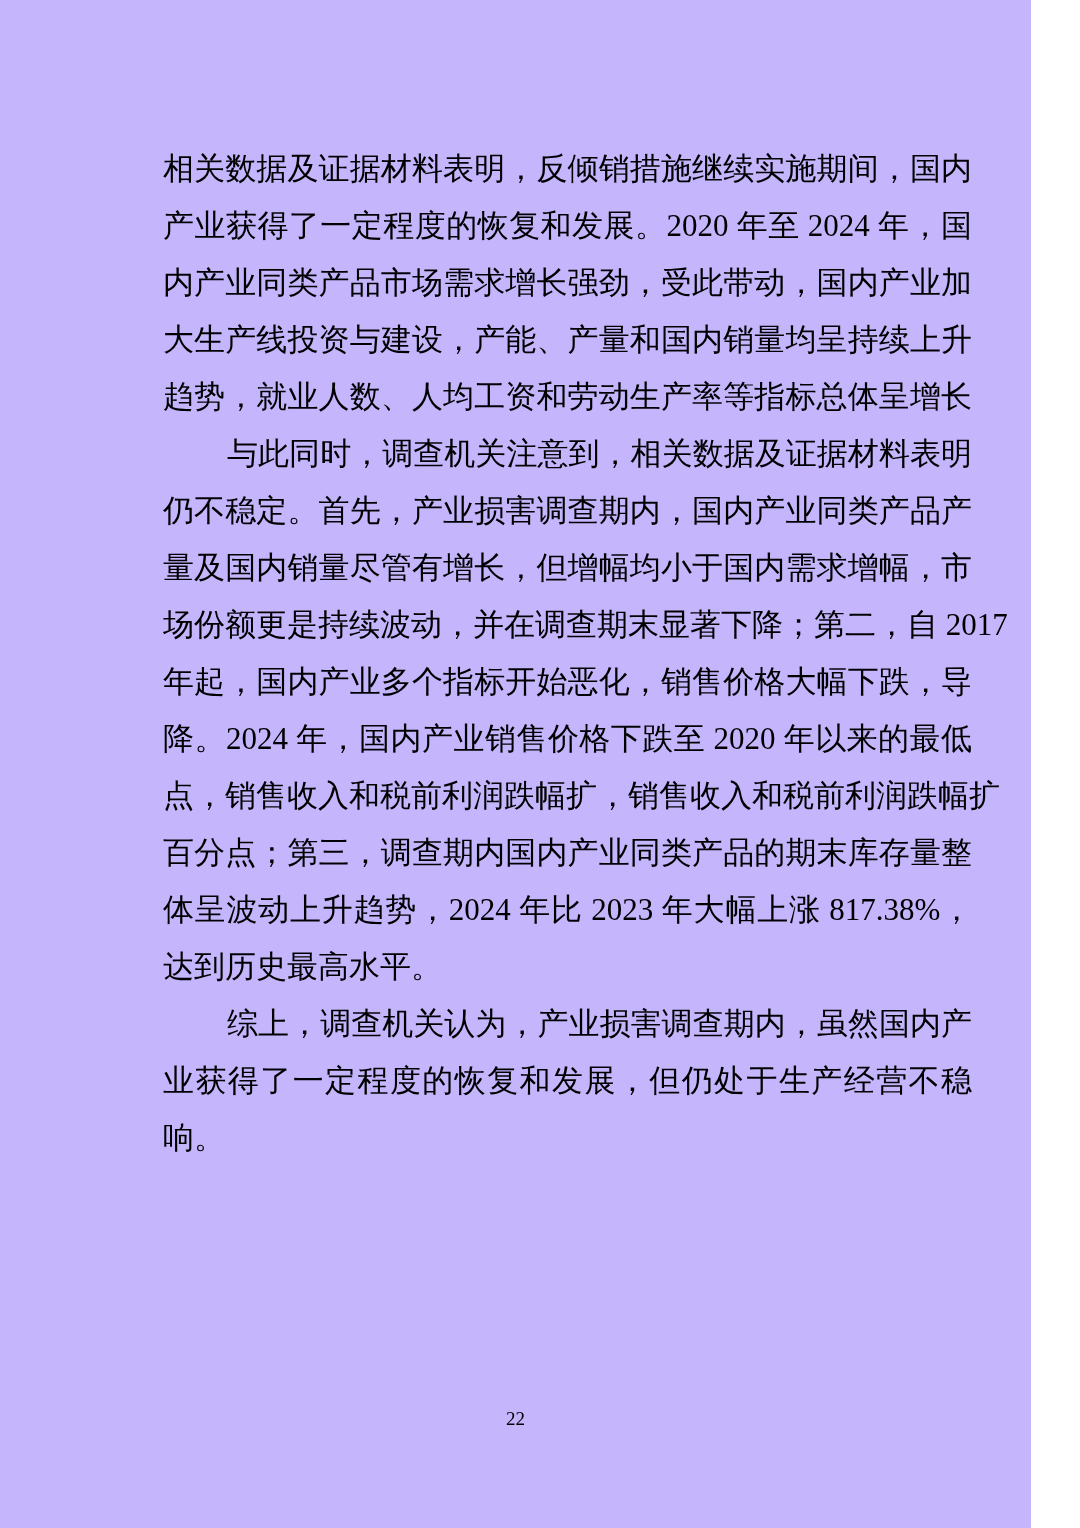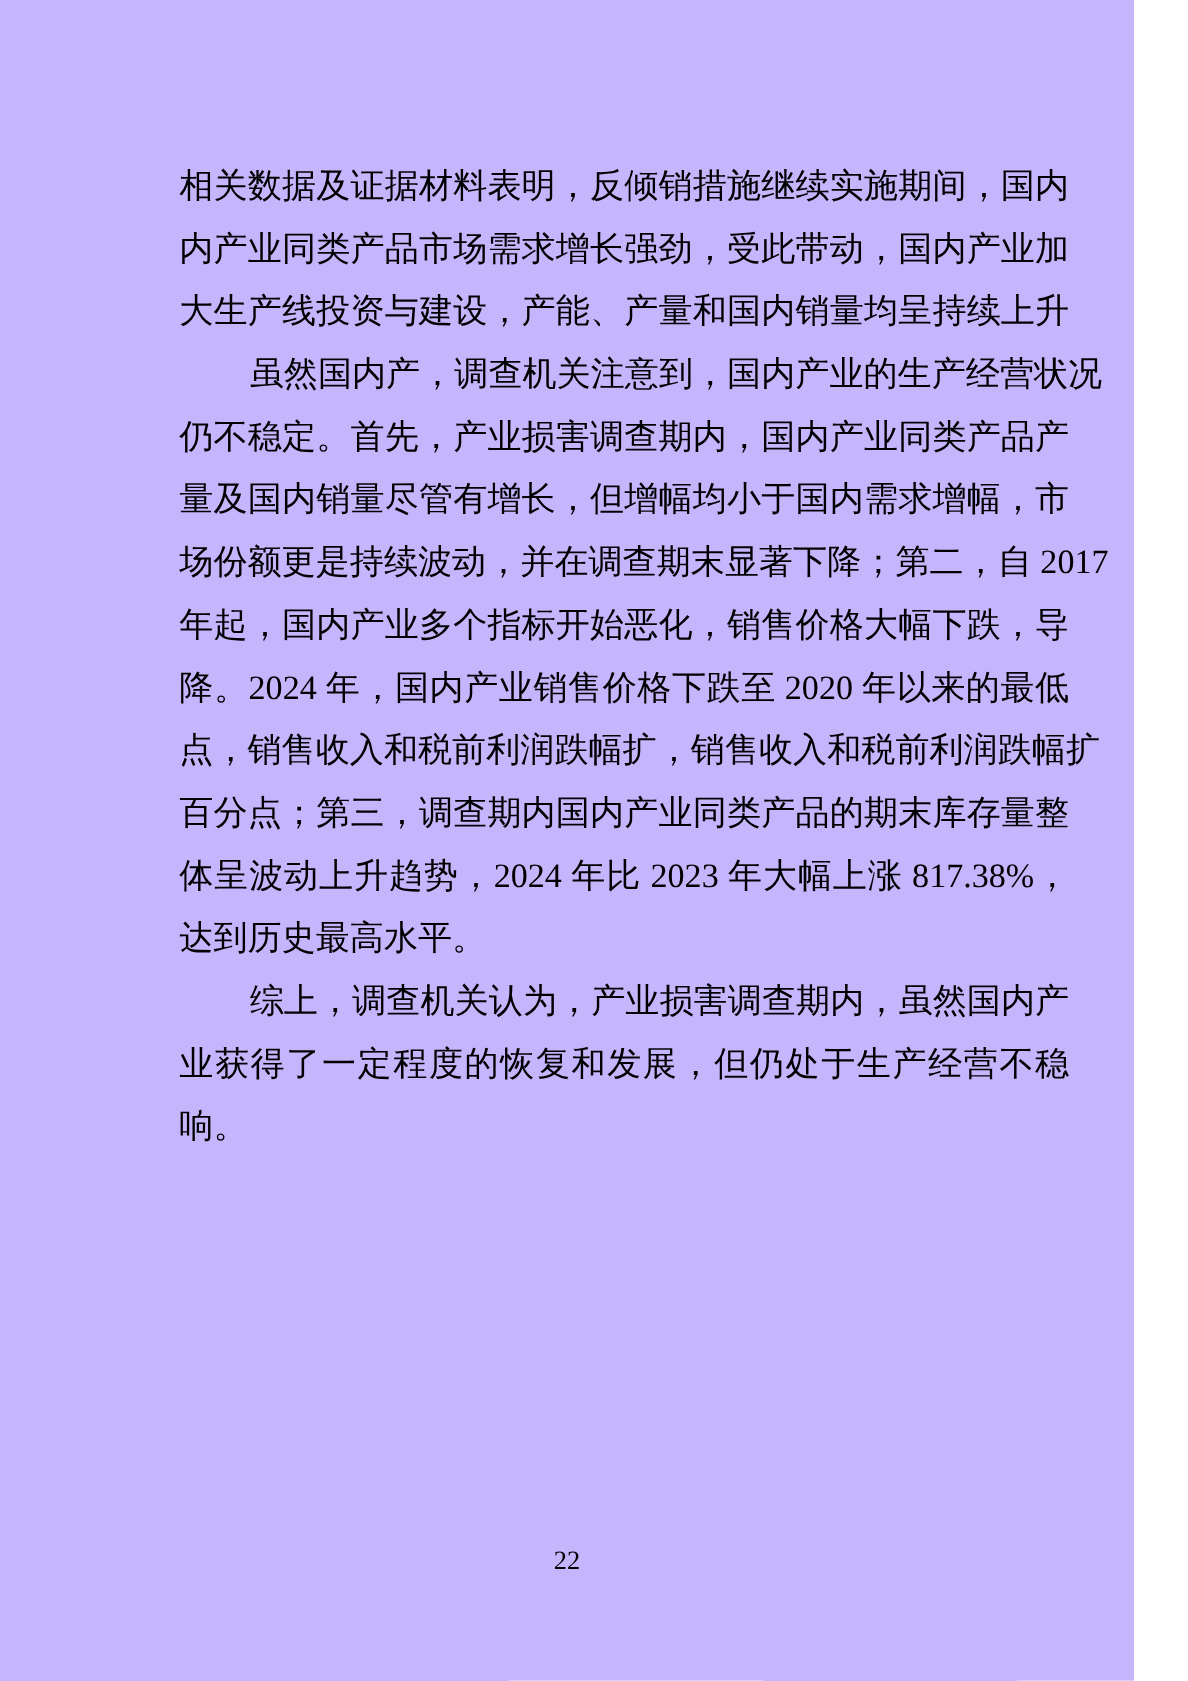--- a/index.html
+++ b/index.html
@@ -39,34 +39,36 @@
   }
   .line.indent {
     text-indent: 64px;
   }
   .page-footer {
     position: absolute;
     left: 0;
     right: 0;
     top: 1404px;
     text-align: center;
-    font-size: 24px;
+    font-size: 19px;
     line-height: 30px;
     font-family: "Liberation Serif", "DejaVu Serif", serif;
   }
 </style>
 </head>
 <body>
 
 <div class="page">
   <div class="text-block">
     <div class="line">相关数据及证据材料表明，反倾销措施继续实施期间，国内</div>
+    <div class="line">产业获得了一定程度的恢复和发展。2020 年至 2024 年，国</div>
     <div class="line">内产业同类产品市场需求增长强劲，受此带动，国内产业加</div>
     <div class="line">大生产线投资与建设，产能、产量和国内销量均呈持续上升</div>
-    <div class="line indent">虽然国内产，调查机关注意到，国内产业的生产经营状况</div>
+    <div class="line">趋势，就业人数、人均工资和劳动生产率等指标总体呈增长</div>
+    <div class="line indent">与此同时，调查机关注意到，相关数据及证据材料表明</div>
     <div class="line">仍不稳定。首先，产业损害调查期内，国内产业同类产品产</div>
     <div class="line">量及国内销量尽管有增长，但增幅均小于国内需求增幅，市</div>
     <div class="line">场份额更是持续波动，并在调查期末显著下降；第二，自 2017</div>
     <div class="line">年起，国内产业多个指标开始恶化，销售价格大幅下跌，导</div>
     <div class="line">降。2024 年，国内产业销售价格下跌至 2020 年以来的最低</div>
     <div class="line">点，销售收入和税前利润跌幅扩，销售收入和税前利润跌幅扩</div>
     <div class="line">百分点；第三，调查期内国内产业同类产品的期末库存量整</div>
     <div class="line">体呈波动上升趋势，2024 年比 2023 年大幅上涨 817.38%，</div>
     <div class="line end">达到历史最高水平。</div>
     <div class="line indent">综上，调查机关认为，产业损害调查期内，虽然国内产</div>

